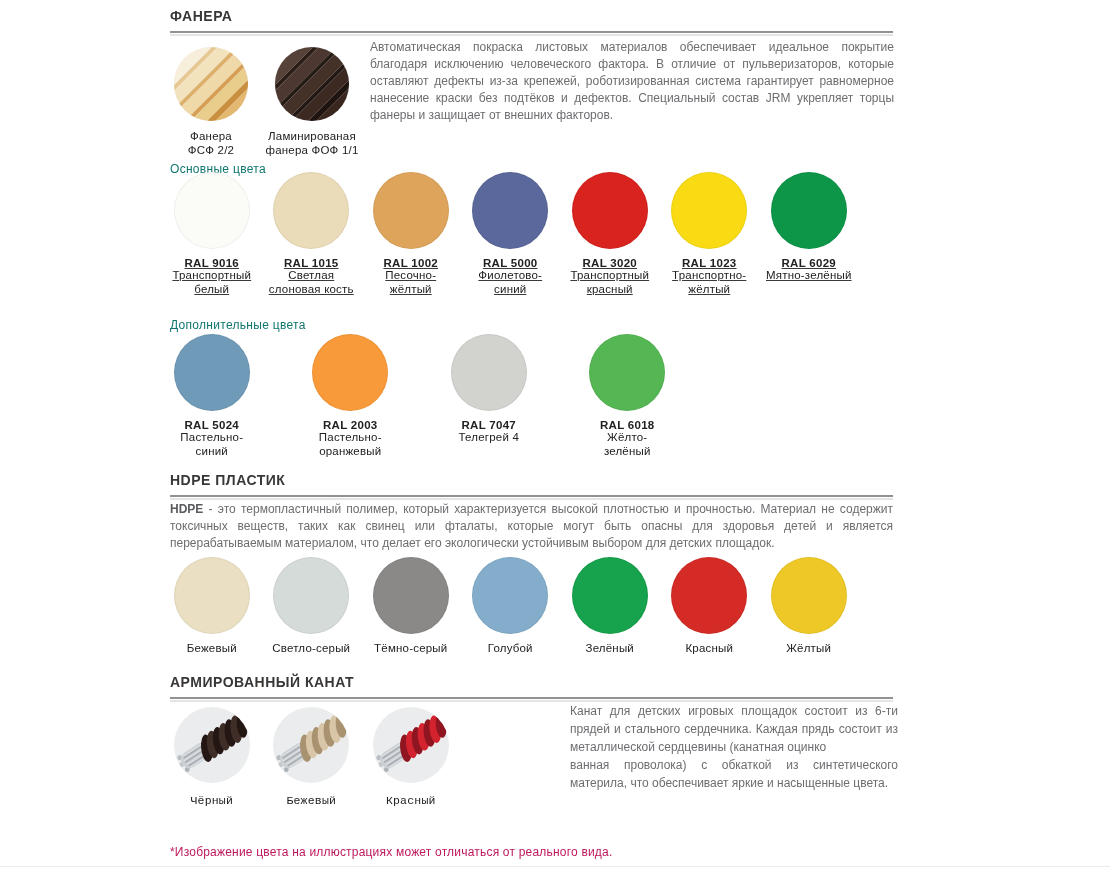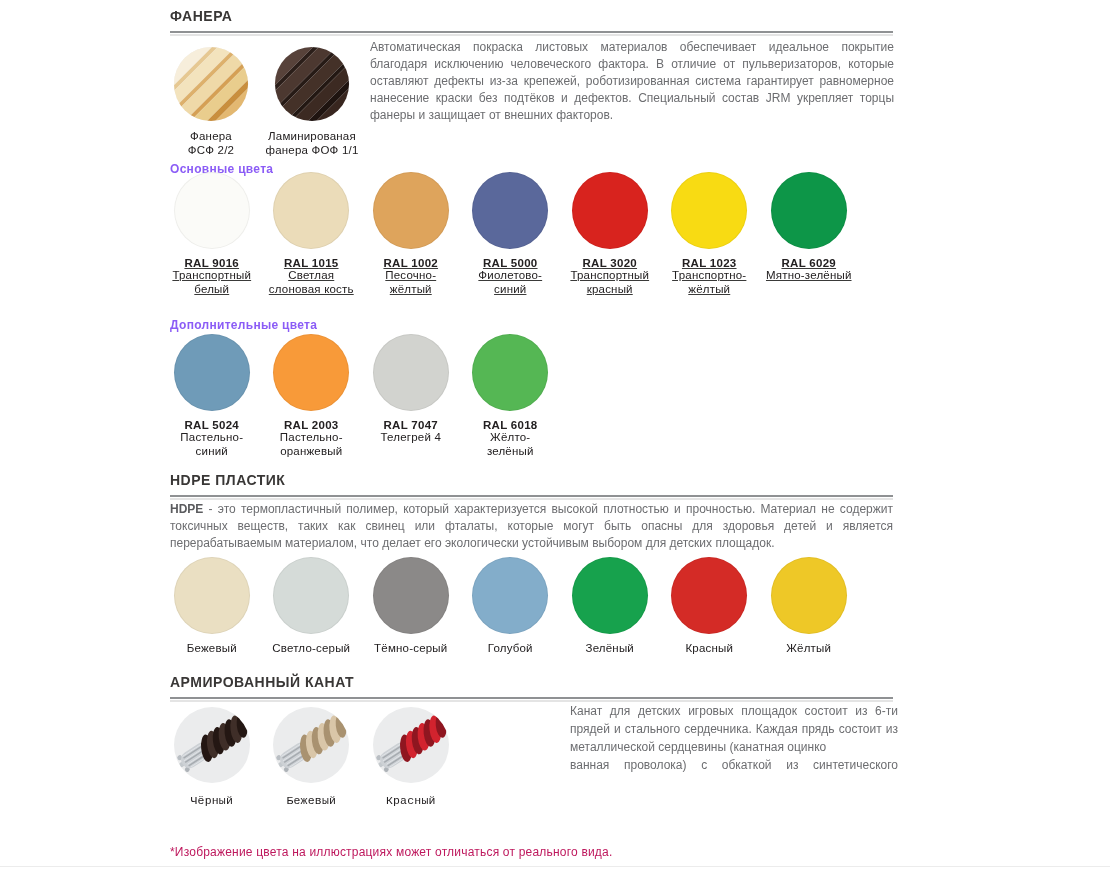--- a/index.html
+++ b/index.html
@@ -4,21 +4,21 @@
 <style>
   html,body{margin:0;padding:0;background:#ffffff;}
   .page{position:relative;width:1110px;height:879px;background:#ffffff;overflow:hidden;
         font-family:"Liberation Sans","DejaVu Sans",sans-serif;color:#3a3a39;}
   .sec-title{position:absolute;font-size:14px;font-weight:bold;letter-spacing:.5px;color:#393736;}
   .rule{position:absolute;height:2px;background:#8f9193;box-shadow:0 3px 0 #e4e4e4;width:723px;left:170px;}
   .para{position:absolute;font-size:12px;line-height:17px;color:#6c6d70;}
   .para .jl{text-align:justify;text-align-last:justify;}
   .para .pl{text-align:left;}
   .para b{color:#5a5b5e;}
-  .subhead{position:absolute;font-size:12px;color:#8b5cf6;letter-spacing:.3px;font-weight:bold;}
+  .subhead{position:absolute;font-size:12px;color:#0f766e;letter-spacing:.3px;}
   .row{position:absolute;display:flex;}
   .col{flex:none;width:99.5px;text-align:center;}
   .circle{width:76px;height:77px;border-radius:50%;margin:0 auto;
           box-shadow:inset 0 0 0 1px rgba(0,0,0,0.05);}
   .code{font-weight:bold;font-size:11.5px;color:#232021;margin-top:8px;letter-spacing:.3px;}
   .cname{font-size:11.5px;line-height:13.5px;color:#232021;letter-spacing:.2px;}
   .figlabel{font-size:11.5px;line-height:13.5px;color:#232021;text-align:center;letter-spacing:.2px;}
   .fig{position:absolute;width:110px;text-align:center;}
   .fig svg{display:block;margin:0 auto;}
   .footnote{position:absolute;font-size:12px;color:#be185d;letter-spacing:.2px;}
@@ -167,21 +167,21 @@
     <div class="col">
       <div class="circle" style="background: rgb(13, 150, 72);"></div>
       <div class="code">RAL 6029</div>
       <div class="cname">Мятно-зелёный</div>
       <div class="cname"></div>
     </div>
   </div>
 
   <div class="subhead" style="left:170px;top:318px;">Дополнительные цвета</div>
 
-  <div class="row" style="left:162px;top:334px;">
+  <div class="row" style="left:162px;top:334px;gap:39px;">
     <div class="col">
       <div class="circle" style="background: rgb(111, 155, 184);"></div>
       <div class="code">RAL 5024</div>
       <div class="cname">Пастельно-</div>
       <div class="cname">синий</div>
     </div>
     <div class="col">
       <div class="circle" style="background: rgb(248, 154, 57);"></div>
       <div class="code">RAL 2003</div>
       <div class="cname">Пастельно-</div>
@@ -263,18 +263,19 @@
         </svg>
       <div class="cname" style="margin-top:8px;">Красный</div>
     </div>
   </div>
 
   <div class="para" style="left:570px;top:702px;width:328px;line-height:18px;">
     <div class="jl">Канат для детских игровых площадок состоит из 6-ти</div>
     <div class="jl">прядей и стального сердечника. Каждая прядь состоит из</div>
     <div class="pl">металлической сердцевины (канатная оцинко</div>
     <div class="jl">ванная проволока) с обкаткой из синтетического</div>
+    <div class="pl">материла, что обеспечивает яркие и насыщенные цвета.</div>
   </div>
 
   <div class="footnote" style="left:170px;top:845px;">*Изображение цвета на иллюстрациях может отличаться от реального вида.</div>
   <div class="bottom-line"></div>
 
 </div>
 
 </body></html>

